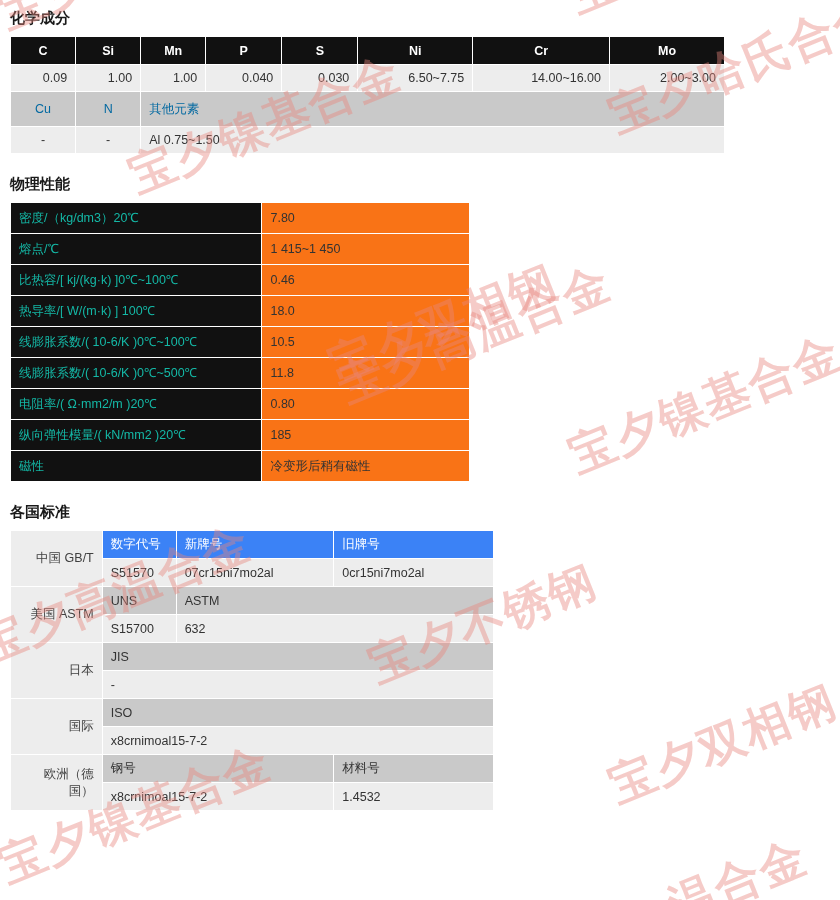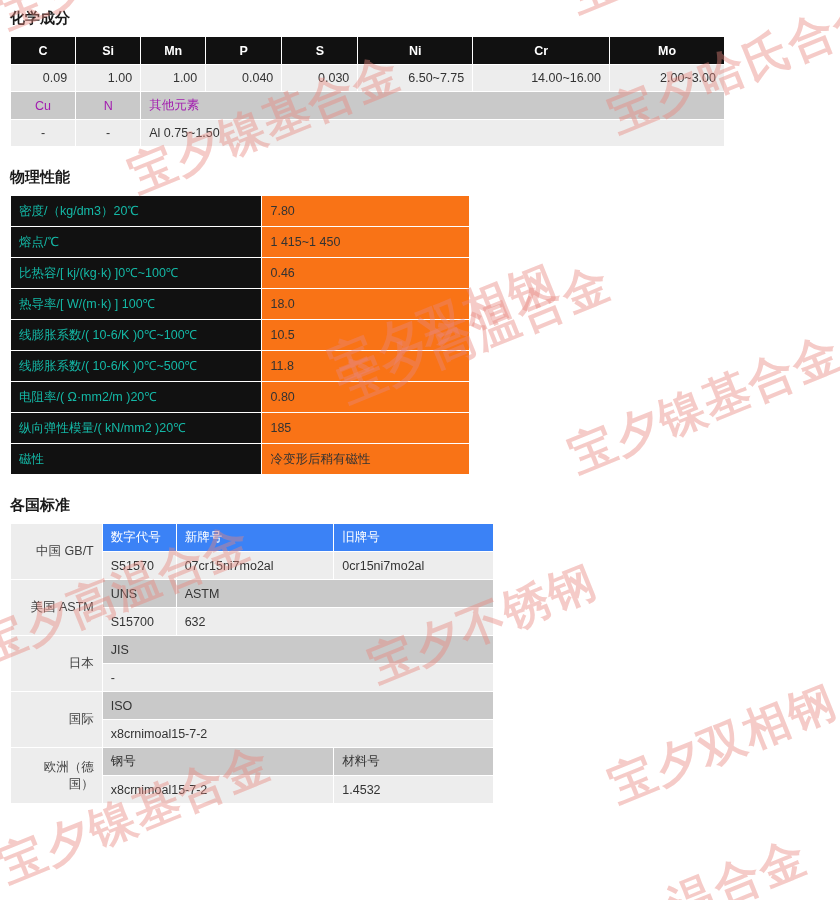--- a/index.html
+++ b/index.html
@@ -75,22 +75,22 @@
     height: 28px;
   }
   #chem .val td {
     background: #ededed;
     color: #333;
     text-align: right;
     height: 27px;
   }
   #chem .hdr2 td {
     background: #c9c9c9;
-    color: #a21caf;
-    height: 28px;
+    color: #0369a1;
+    height: 35px;
   }
   #chem .val2 td {
     background: #ededed;
     color: #333;
     height: 27px;
   }
   #chem .hdr2 td.c1, #chem .hdr2 td.c2, #chem .val2 td.c1, #chem .val2 td.c2 { text-align: center; }
 
   
   #phys { width: 460px; }

